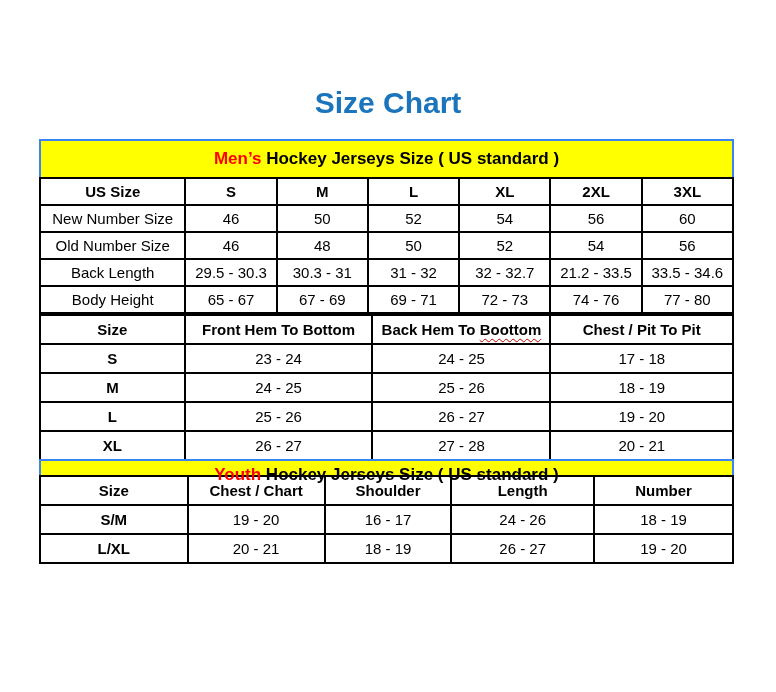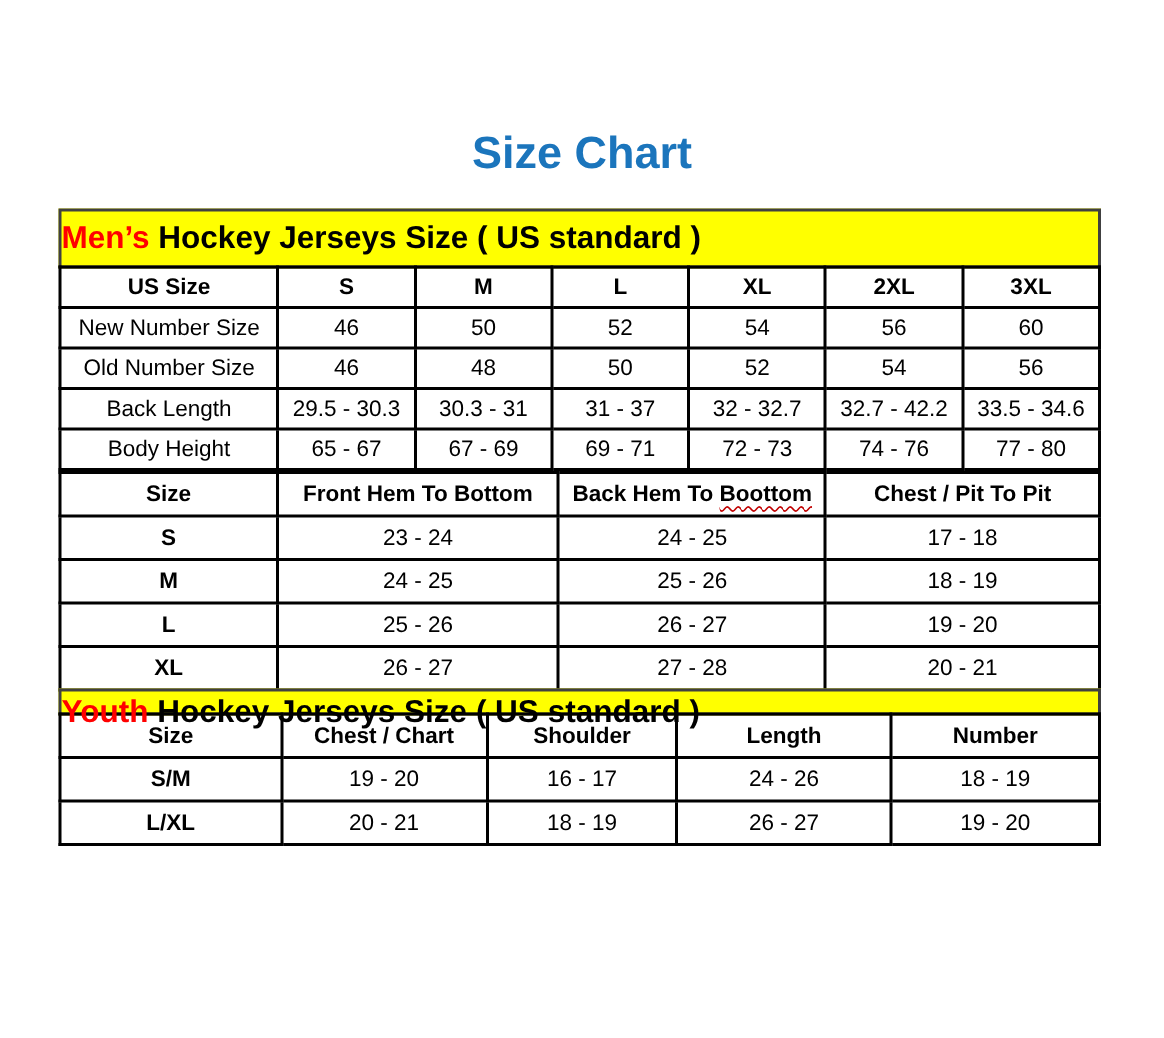--- a/index.html
+++ b/index.html
@@ -16,24 +16,24 @@
     font-weight: bold;
     font-size: 30px;
     line-height: 38px;
     color: var(--title-blue, #1B75BC);
     letter-spacing: 0px;
   }
   .wrap { width: 695px; margin-left: 39px; }
 
   .banner {
     background: var(--banner-yellow, #FFFF00);
-    border: 2px solid #404040;
-    text-align: left;
+    border: 2px solid #3b82f6;
+    text-align: center;
     font-weight: bold;
-    font-size: 21px;
+    font-size: 17px;
     color: #000;
     box-sizing: border-box;
   }
   .banner-lg { height: 40px; line-height: 36px; }
   .banner-sm { height: 18px; line-height: 28px; }
   .accent { color: var(--accent-red, #FF0000); }
 
   .grid { width: 100%; border-collapse: collapse; table-layout: fixed; border-radius: 23px; }
   .banner + .grid, .grid + .banner { margin-top: -2px; }
   .grid th, .grid td {
@@ -104,23 +104,23 @@
           <td>48</td>
           <td>50</td>
           <td>52</td>
           <td>54</td>
           <td>56</td>
         </tr>
         <tr>
           <td class="rowlabel">Back Length</td>
           <td>29.5 - 30.3</td>
           <td>30.3 - 31</td>
-          <td>31 - 37</td>
+          <td>31 - 32</td>
           <td>32 - 32.7</td>
-          <td>32.7 - 42.2</td>
+          <td>21.2 - 33.5</td>
           <td>33.5 - 34.6</td>
         </tr>
         <tr>
           <td class="rowlabel">Body Height</td>
           <td>65 - 67</td>
           <td>67 - 69</td>
           <td>69 - 71</td>
           <td>72 - 73</td>
           <td>74 - 76</td>
           <td>77 - 80</td>

